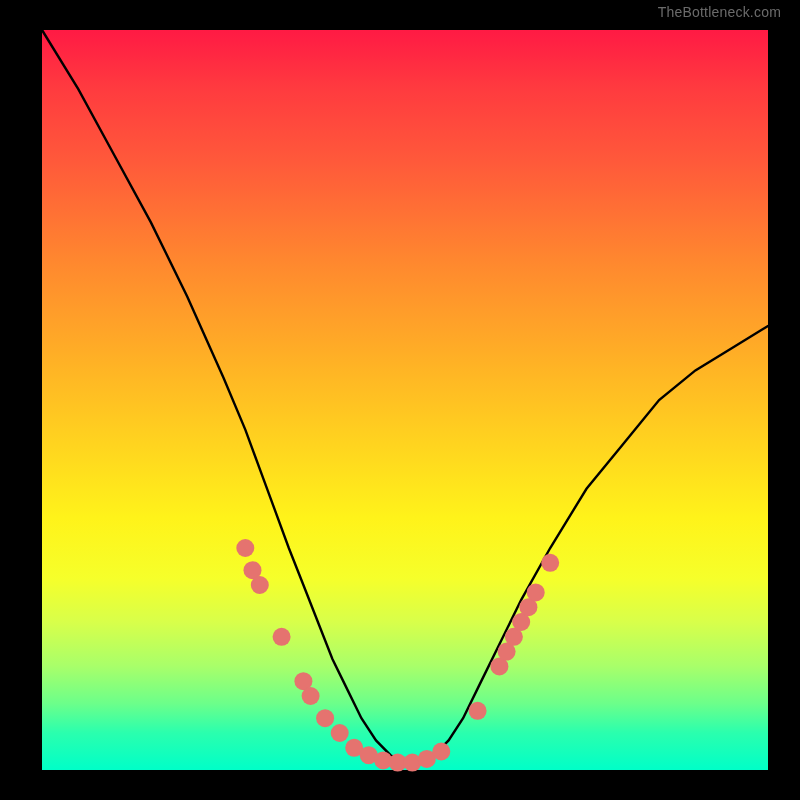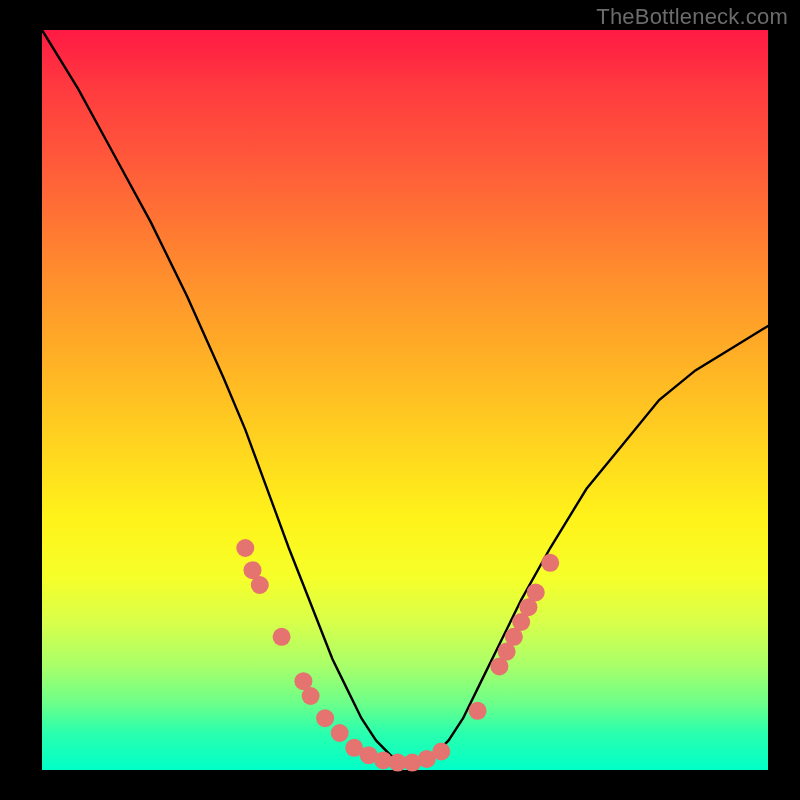--- a/index.html
+++ b/index.html
@@ -31,23 +31,23 @@
       #f6ff2a 74%,
       #d8ff4a 80%,
       #a8ff6a 86%,
       #6cff8a 91%,
       #2affae 95%,
       #00ffc8 100%);
   }
   .watermark {
     position: absolute;
     top: 4px;
-    right: 12px;
+    right: 19px;
     color: #6b6b6b;
-    font-size: 22px;
+    font-size: 14px;
     letter-spacing: 0.2px;
     font-weight: 500;
   }
   svg.curve {
     position: absolute;
     top: 0; left: 0;
   }
 </style>
 </head>
 <body>

